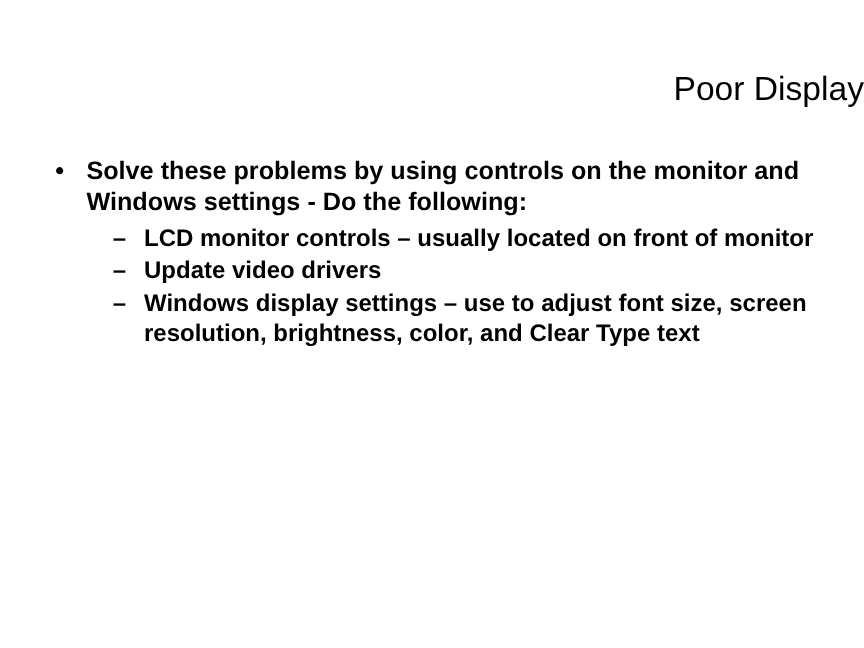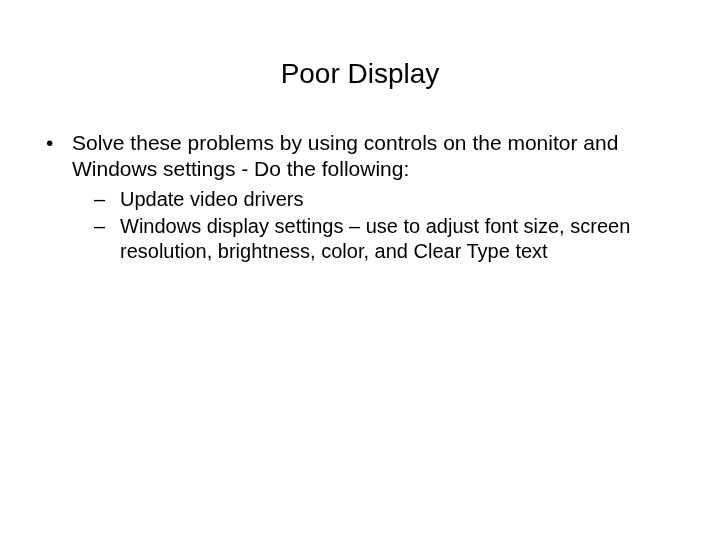--- a/index.html
+++ b/index.html
@@ -1,38 +1,39 @@
 <!DOCTYPE html>
 <html><head>
 <meta charset="utf-8">
 <style>
   * { margin: 0; padding: 0; box-sizing: border-box; }
   html, body { width: 720px; height: 540px; background: #fff; font-family: Arial, Helvetica, sans-serif; color: #000; }
   .slide { position: relative; width: 720px; height: 540px; padding: 0; }
-  .title { text-align: center; font-size: 28px; font-weight: 400; margin-top: 58px; margin-bottom: 40px; }
+  .title { text-align: right; font-size: 28px; font-weight: 400; margin-top: 58px; margin-bottom: 40px; }
   .content { padding: 0 40px 0 40px; }
   ul.level1 { list-style: none; font-size: 21px; line-height: 1.25; }
-  ul.level1 > li { position: relative; padding-left: 32px; margin-bottom: 6px; }
+  ul.level1 > li { position: relative; padding-left: 32px; margin-bottom: 6px; font-weight: bold; }
   ul.level1 > li::before { content: "•"; position: absolute; left: 6px; top: 0; }
   ul.level2 { list-style: none; font-size: 20px; line-height: 1.25; margin-top: 4px; }
   ul.level2 > li { position: relative; padding-left: 48px; margin-bottom: 2px; }
   ul.level2 > li::before { content: "–"; position: absolute; left: 22px; top: 0; }
   .footer { position: absolute; bottom: 20px; left: 0; width: 100%; padding: 0 40px; font-size: 13px; }
 </style>
 </head>
 <body>
 
 <div class="slide">
   <h1 class="title">Poor Display</h1>
 
   <div class="content">
     <ul class="level1">
       <li>
         <span>Solve these problems by using controls on the monitor and Windows settings - Do the following:</span>
         <ul class="level2">
+          <li><span>LCD monitor controls – usually located on front of monitor</span></li>
           <li><span>Update video drivers</span></li>
           <li><span>Windows display settings – use to adjust font size, screen resolution, brightness, color, and Clear Type text</span></li>
         </ul>
       </li>
     </ul>
   </div>
 
   <div class="footer">
     
     

